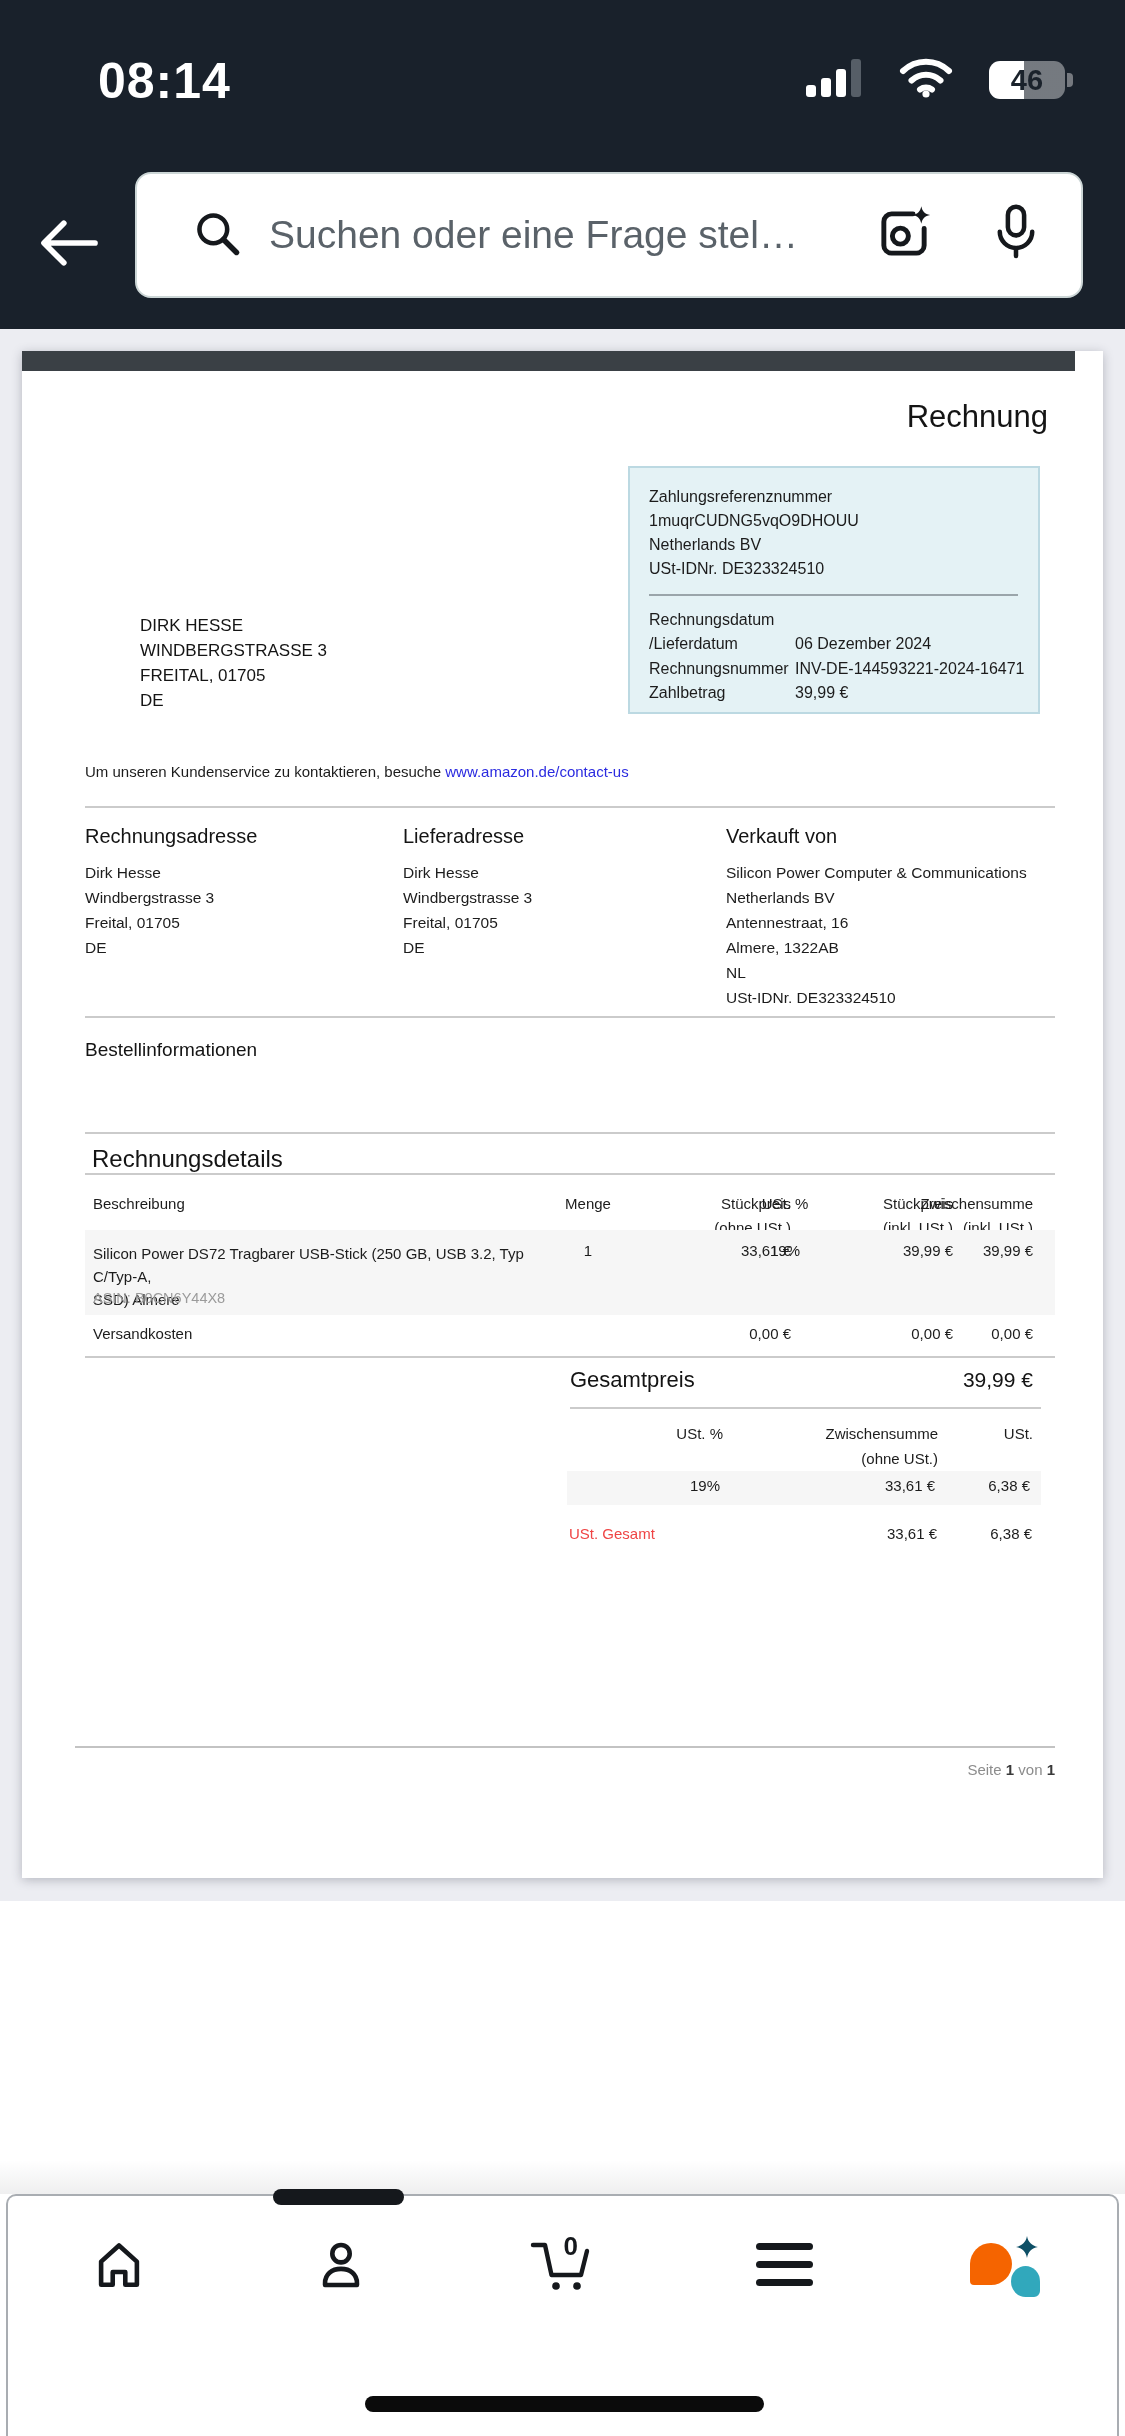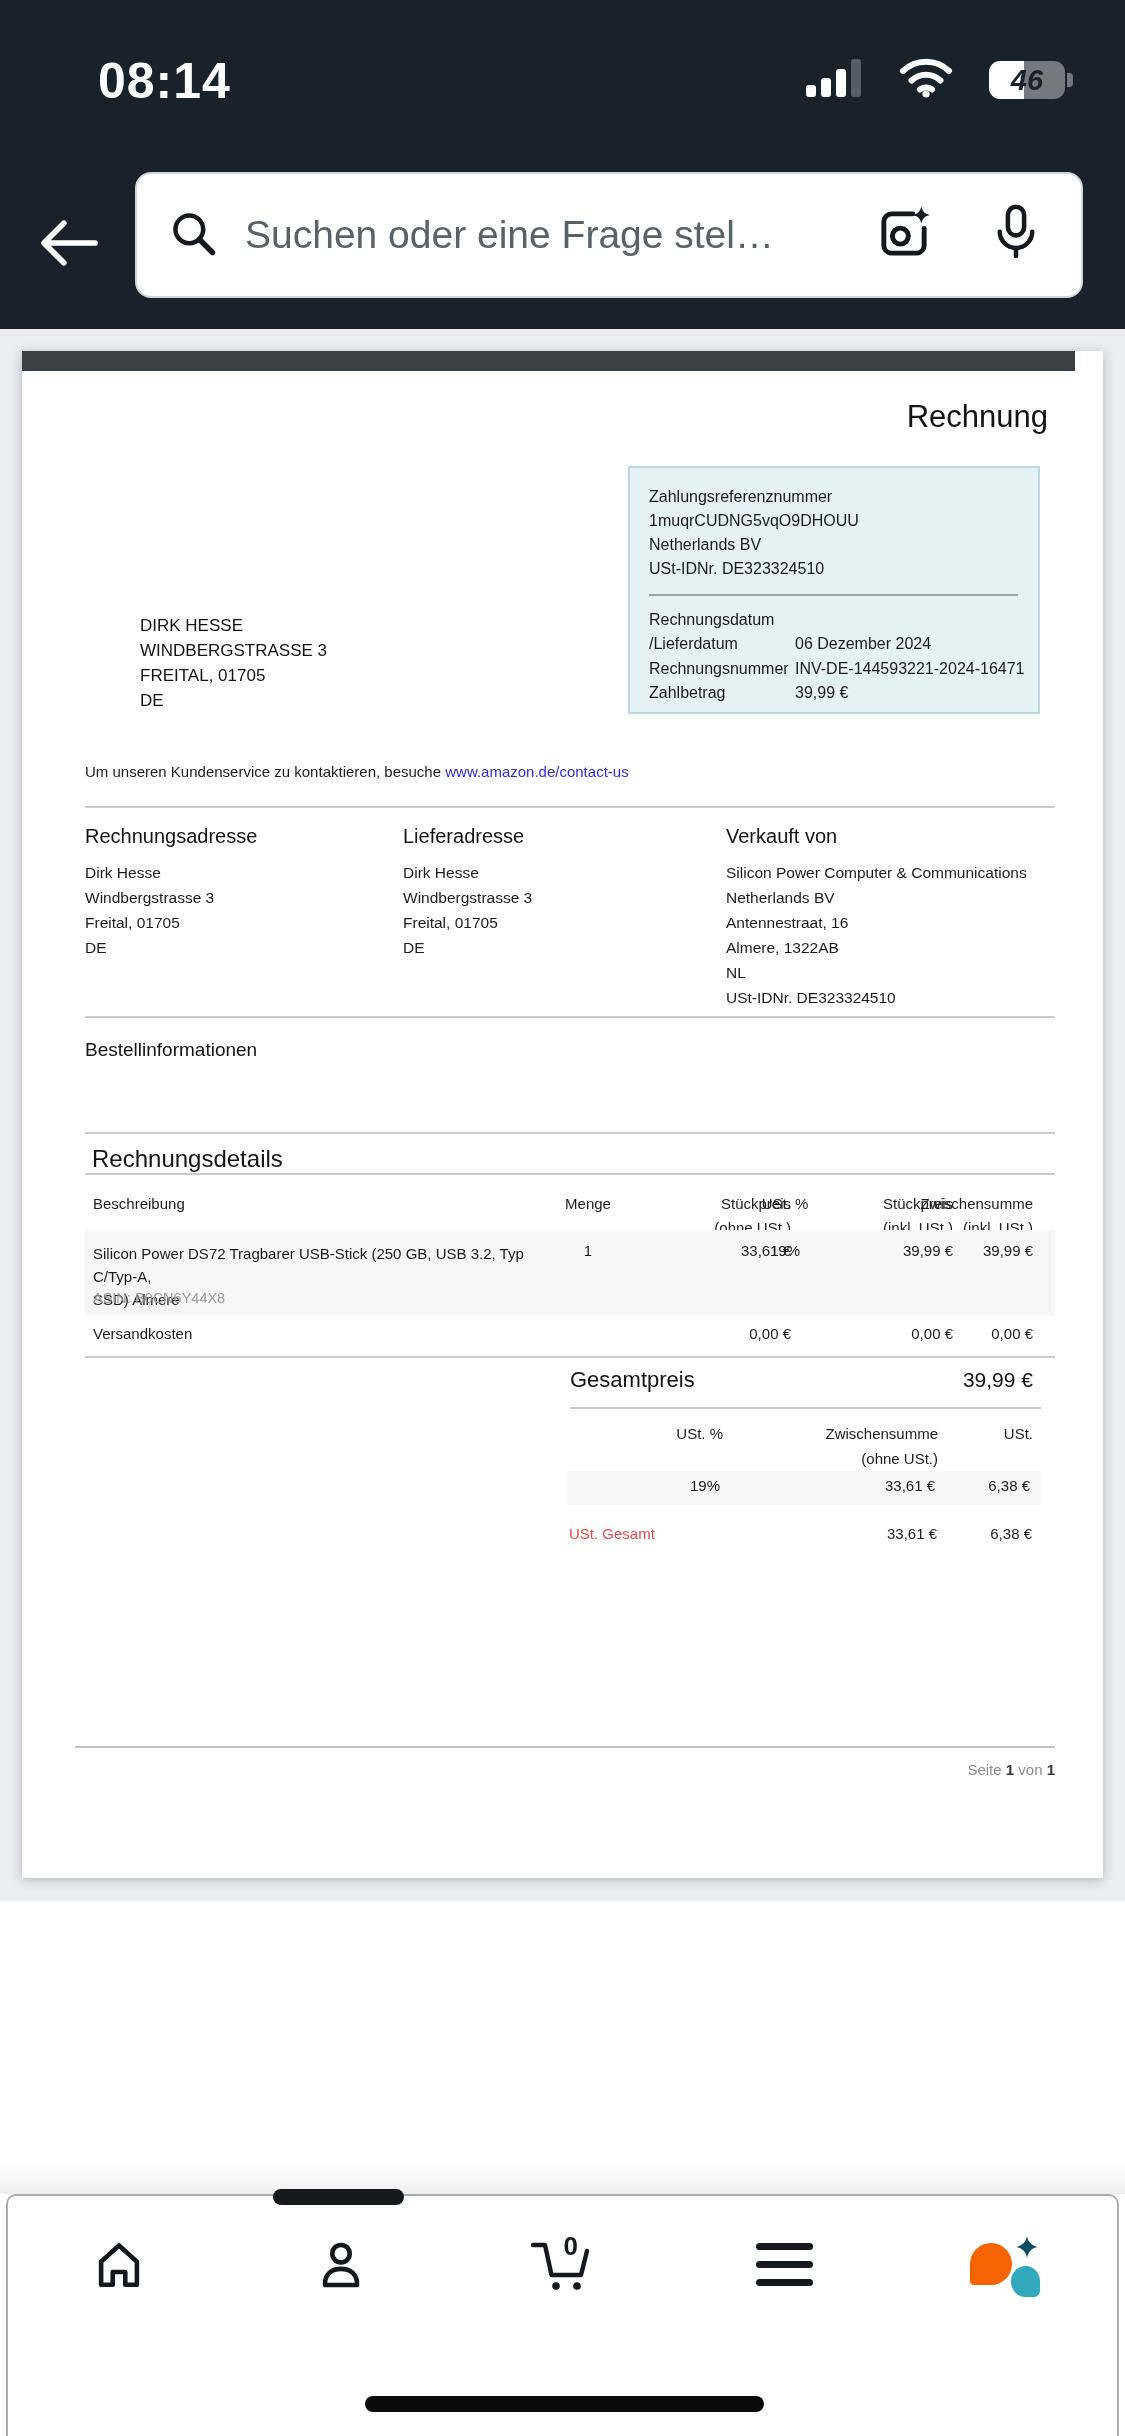--- a/index.html
+++ b/index.html
@@ -3,32 +3,32 @@
 <meta charset="utf-8">
 <style>
   * { margin:0; padding:0; box-sizing:border-box; }
   html,body { width:1125px; height:2436px; overflow:hidden; }
   body { font-family:"Liberation Sans", sans-serif; background:#ffffff; position:relative; }
 
   
   .app-header { position:absolute; left:0; top:0; width:1125px; height:329px; background:#19212B; }
   .status-bar { position:absolute; left:0; top:52px; width:100%; height:56px; }
   .time { position:absolute; left:98px; top:0; color:#ffffff; font-size:50px; font-weight:700; letter-spacing:1px; }
-  .status-icons { position:absolute; right:52px; top:6px; display:flex; align-items:center; gap:36px;font-style:italic; }
+  .status-icons { position:absolute; right:52px; top:6px; display:flex; align-items:center; gap:36px; }
   .battery { position:relative; width:76px; height:38px; border-radius:11px; overflow:hidden;
              background:linear-gradient(to right,#ffffff 0 46%, rgba(255,255,255,0.40) 46% 100%);
              display:flex; align-items:center; justify-content:center; }
   .battery span { font-size:29px; font-weight:700; color:#1a222b; }
   .battery-wrap { display:flex; align-items:center; }
   .battery-nub { width:6px; height:14px; background:rgba(255,255,255,0.40); border-radius:0 4px 4px 0; margin-left:2px; }
 
   .search-row { position:absolute; left:0; top:160px; width:100%; height:150px; }
   .back-btn { position:absolute; left:30px; top:46px; width:76px; height:76px; background:none; border:none; cursor:pointer; }
   .search-pill { position:absolute; left:135px; top:12px; width:948px; height:126px; background:#ffffff;
-                 border:2px solid #ccd6d6; border-radius:16px; display:flex; align-items:center; }
+                 border:2px solid #ccd6d6; border-radius:16px; display:flex; align-items:center;padding-left:24px; }
   .search-pill .mag { margin-left:30px; flex:0 0 auto; }
   .search-placeholder { flex:1 1 auto; margin-left:26px; font-size:39px; color:#5a6269; white-space:nowrap; overflow:hidden; }
   .pill-icons { display:flex; align-items:center; gap:52px; margin-right:36px; }
 
   
   .viewer { position:absolute; left:0; top:329px; width:1125px; height:1572px; background:#ecedf2; }
   .pdf-page { position:absolute; left:22px; top:22px; width:1081px; height:1527px; background:#ffffff;
               box-shadow:0 2px 10px rgba(40,44,60,0.28); }
   .pdf-topbar { position:absolute; left:0; top:0; width:calc(100% - 28px); height:20px; background:#3A4045; }
 

